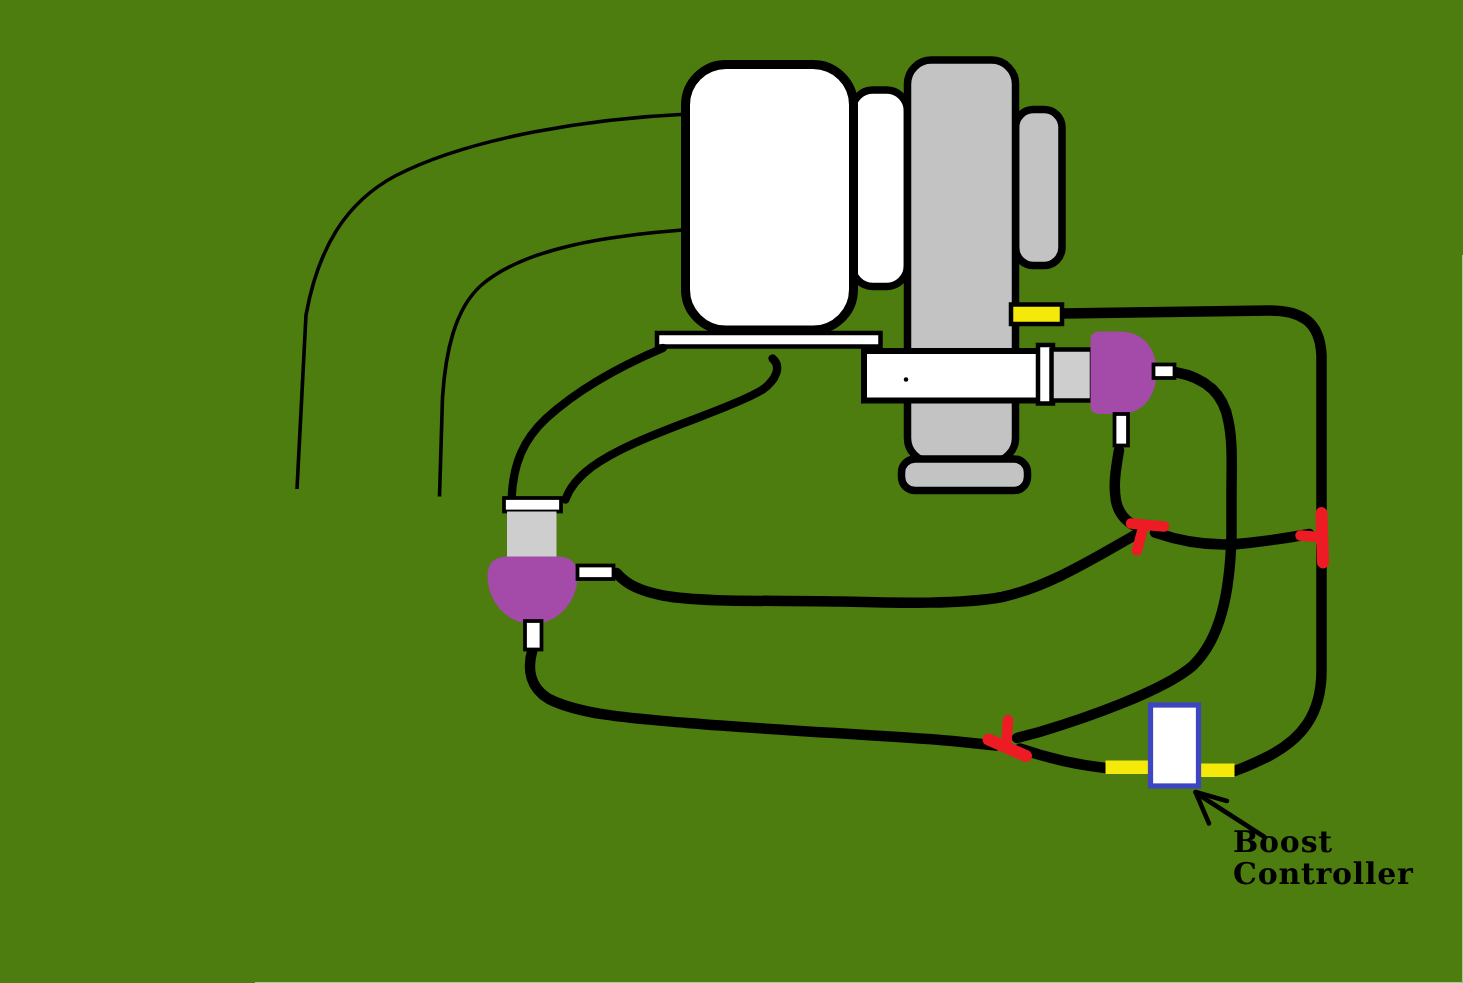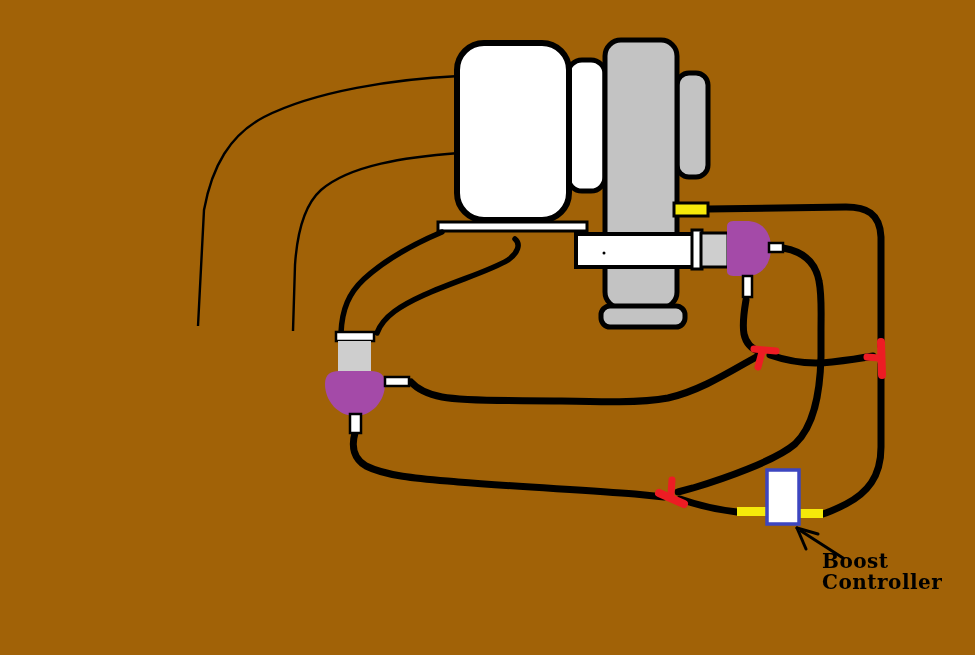--- a/index.html
+++ b/index.html
@@ -1,16 +1,16 @@
 <!DOCTYPE html>
 <html><head>
 <meta charset="utf-8">
 <style>
   html,body{margin:0;padding:0;background:#ffffff;}
-  .stage{position:relative;width:975px;height:655px;background:#a16207;overflow:hidden;
+  .stage{position:relative;width:975px;height:655px;background:#4d7c0f;overflow:hidden;
          font-family:"Liberation Sans",sans-serif;}
   svg{display:block;}
   .thinline{stroke:#000;fill:none;stroke-width:2.4;}
   .outline5{stroke:#000;stroke-width:5;}
   .outline6{stroke:#000;stroke-width:6;}
   .pipe-edge{stroke:#000;fill:none;stroke-width:5.5;stroke-linecap:round;}
   .whitefill{fill:#ffffff;}
   .hose{stroke:#000;fill:none;stroke-width:7;stroke-linecap:round;}
   .tee{fill:none;stroke-linecap:round;}
   .arrowline{stroke:#000;fill:none;stroke-width:3;stroke-linecap:round;}

